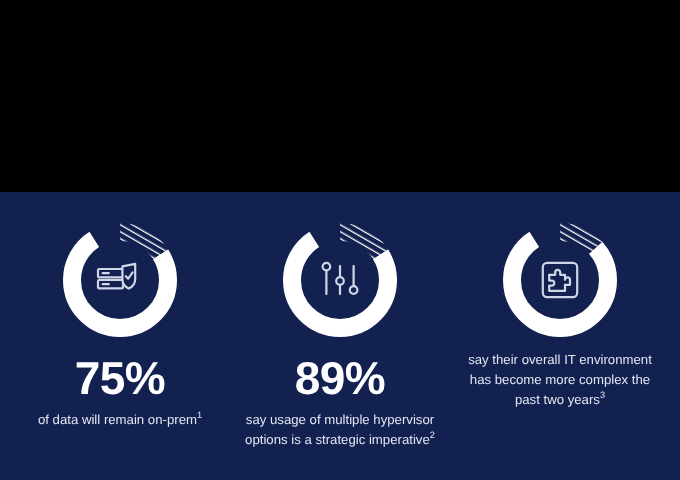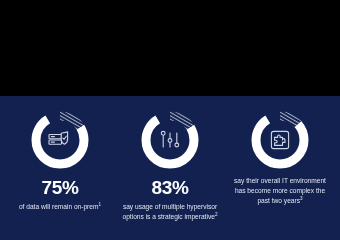--- a/index.html
+++ b/index.html
@@ -73,21 +73,21 @@
     height: 62px;
     display: flex;
     align-items: center;
     justify-content: center;
   }
   .icon-holder svg {
     display: block;
   }
   .pct {
     color: #ffffff;
-    font-size: 19px;
+    font-size: 23px;
     font-weight: bold;
     letter-spacing: -0.3px;
     line-height: 1;
     margin-top: 7px;
     text-align: center;
   }
   .caption {
     color: #e2e6f0;
     font-size: 6.6px;
     line-height: 1.55;
@@ -155,21 +155,21 @@
               <line x1="3.2" y1="5.5" x2="3.2" y2="17"></line>
               <circle cx="3.2" cy="3.3" r="1.9" fill="#122150"></circle>
               <line x1="10" y1="3" x2="10" y2="8.4"></line>
               <line x1="10" y1="12.6" x2="10" y2="17"></line>
               <circle cx="10" cy="10.5" r="1.9" fill="#122150"></circle>
               <line x1="16.8" y1="3" x2="16.8" y2="12.6"></line>
               <circle cx="16.8" cy="15" r="1.9" fill="#122150"></circle>
             </svg>
           </div>
         </div>
-        <div class="pct">83%</div>
+        <div class="pct">89%</div>
         <div class="caption"><span>say usage of multiple hypervisor options is a strategic imperative</span><sup>2</sup></div>
       </div>
 
       <div class="stat">
         <div class="donut-wrap">
           <svg class="donut-svg" viewBox="0 0 62 62">
             <defs>
               <pattern id="hatch3" width="3" height="3" patternUnits="userSpaceOnUse" patternTransform="rotate(30)">
                 <rect width="3" height="3" fill="#122150"></rect>
                 <line x1="0" y1="0" x2="0" y2="3" stroke="#ffffff" stroke-width="1.3"></line>

